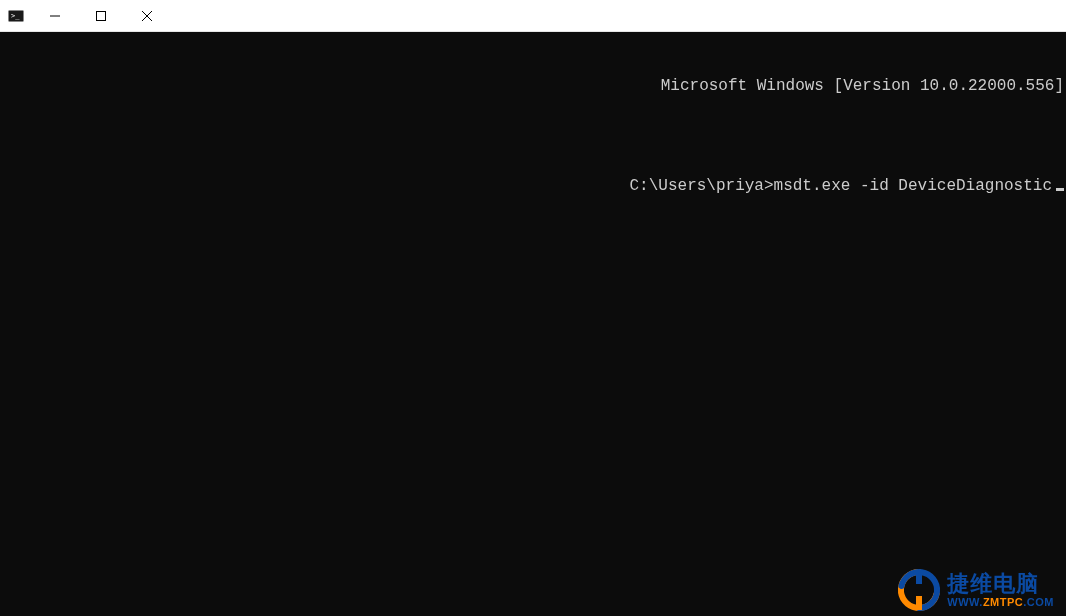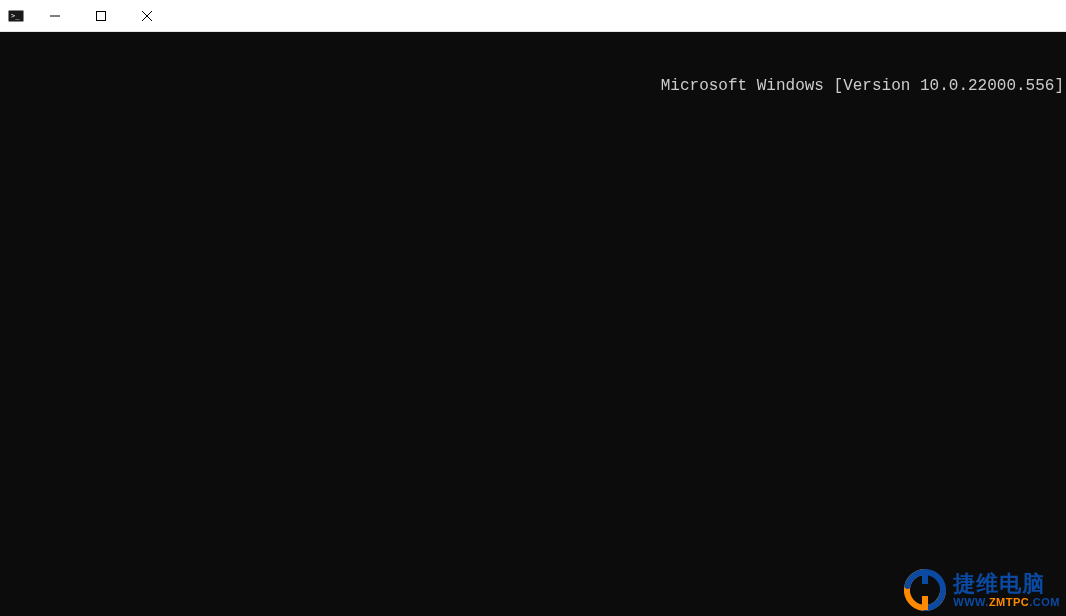--- a/index.html
+++ b/index.html
@@ -75,21 +75,21 @@
       height: 3px;
       background: #cccccc;
       vertical-align: baseline;
       margin-left: 4px;
       position: relative;
       top: 1px;
     }
     
     .watermark {
       position: absolute;
-      right: 6px;
+      right: 12px;
       bottom: 4px;
       display: flex;
       align-items: center;
       font-family: "Microsoft YaHei", Arial, sans-serif;
       pointer-events: none;
     }
     .wm-logo {
       width: 44px;
       height: 44px;
       margin-right: 6px;
@@ -143,20 +143,21 @@
           <line x1="0" y1="0" x2="10" y2="10" stroke="#000" stroke-width="1"></line>
           <line x1="10" y1="0" x2="0" y2="10" stroke="#000" stroke-width="1"></line>
         </svg>
       </div>
     </div>
   </div>
 
   <div class="terminal">
     <div class="term-line">Microsoft Windows [Version 10.0.22000.556]</div>
     <div class="term-line"></div>
+    <div class="term-line"><span class="prompt-line">C:\Users\priya&gt;</span><span class="prompt-line">msdt.exe -id DeviceDiagnostic</span><span class="cursor"></span></div>
   </div>
 
 </div>
 
 <div class="watermark">
   <svg class="wm-logo" viewBox="0 0 44 44">
     <path d="M22 4 A18 18 0 1 0 39.5 26" fill="none" stroke="#ff8a00" stroke-width="6" stroke-linecap="round"></path>
     <path d="M22 40 A18 18 0 1 0 4.5 18" fill="none" stroke="#0b4aa2" stroke-width="6" stroke-linecap="round"></path>
     <rect x="19" y="2" width="6" height="14" fill="#0b4aa2"></rect>
     <rect x="19" y="28" width="6" height="14" fill="#ff8a00"></rect>

